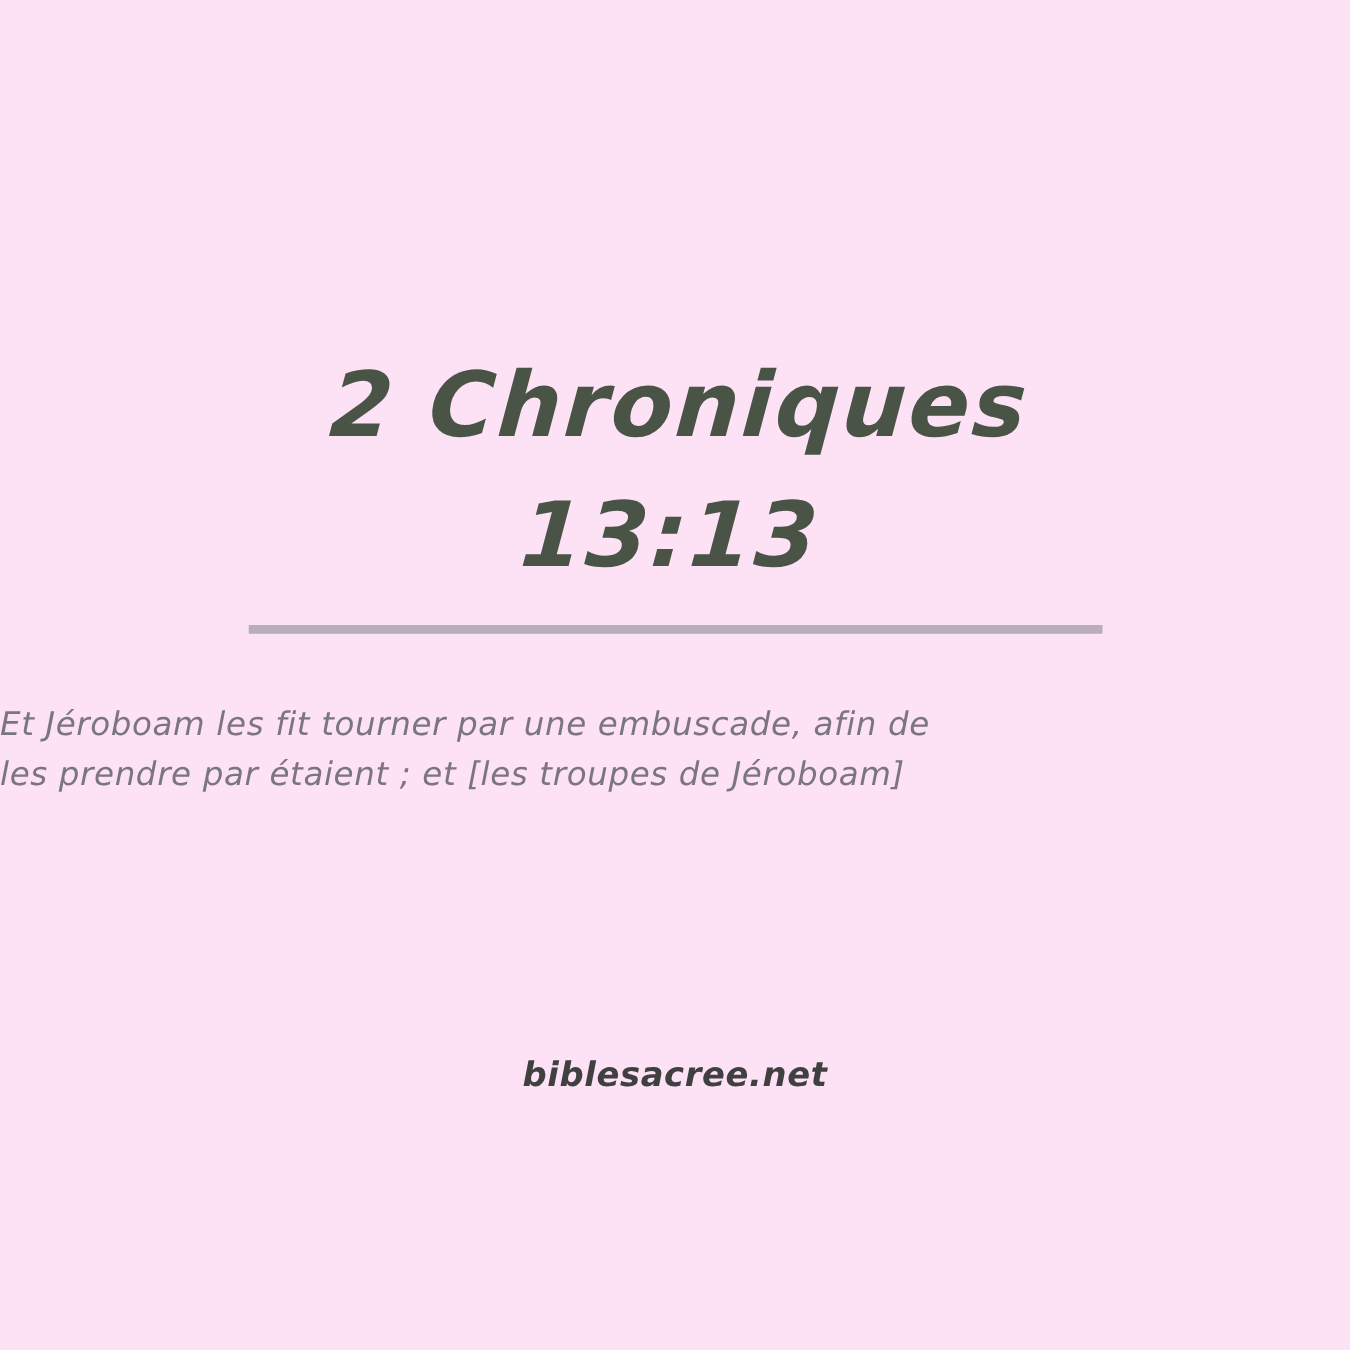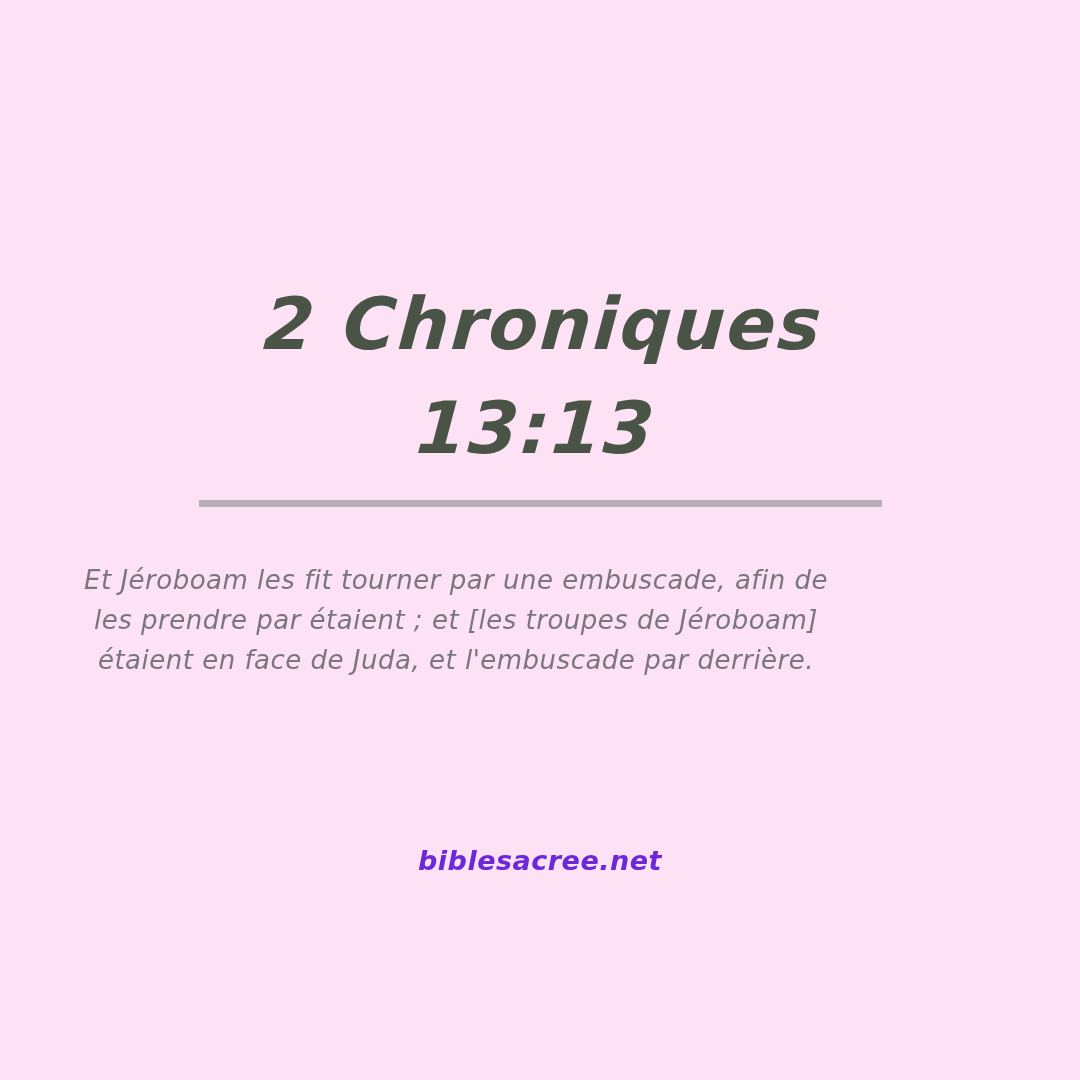--- a/index.html
+++ b/index.html
@@ -41,38 +41,38 @@
     left: 199px;
     width: 683px;
     height: 7px;
     background: #b7aeb9;
   }
   .verse-block {
     position: absolute;
     top: 560px;
     left: 0;
     width: 912px;
-    text-align: center;
+    text-align: left;
     color: #7b7580;
     font-style: italic;
     font-size: 26px;
     line-height: 40px;
     letter-spacing: 0.5px;
   }
   .verse-line {
     display: block;
     white-space: nowrap;
   }
   .footer {
     position: absolute;
     top: 845px;
     left: 0;
     width: 1080px;
     text-align: center;
-    color: #6d28d9;
+    color: #404040;
     font-style: italic;
     font-weight: bold;
     font-size: 27px;
     letter-spacing: 0.5px;
   }
 </style>
 </head>
 <body>
 
 <div class="card">
@@ -80,18 +80,17 @@
   <div class="title-block">
     <span class="title-line">2 Chroniques</span>
     <span class="title-line">13:13</span>
   </div>
 
   <div class="divider"></div>
 
   <div class="verse-block">
     <span class="verse-line">Et Jéroboam les fit tourner par une embuscade, afin de</span>
     <span class="verse-line">les prendre par étaient ; et [les troupes de Jéroboam]</span>
-    <span class="verse-line">étaient en face de Juda, et l'embuscade par derrière.</span>
   </div>
 
   <div class="footer">biblesacree.net</div>
 
 </div>
 
 </body></html>

